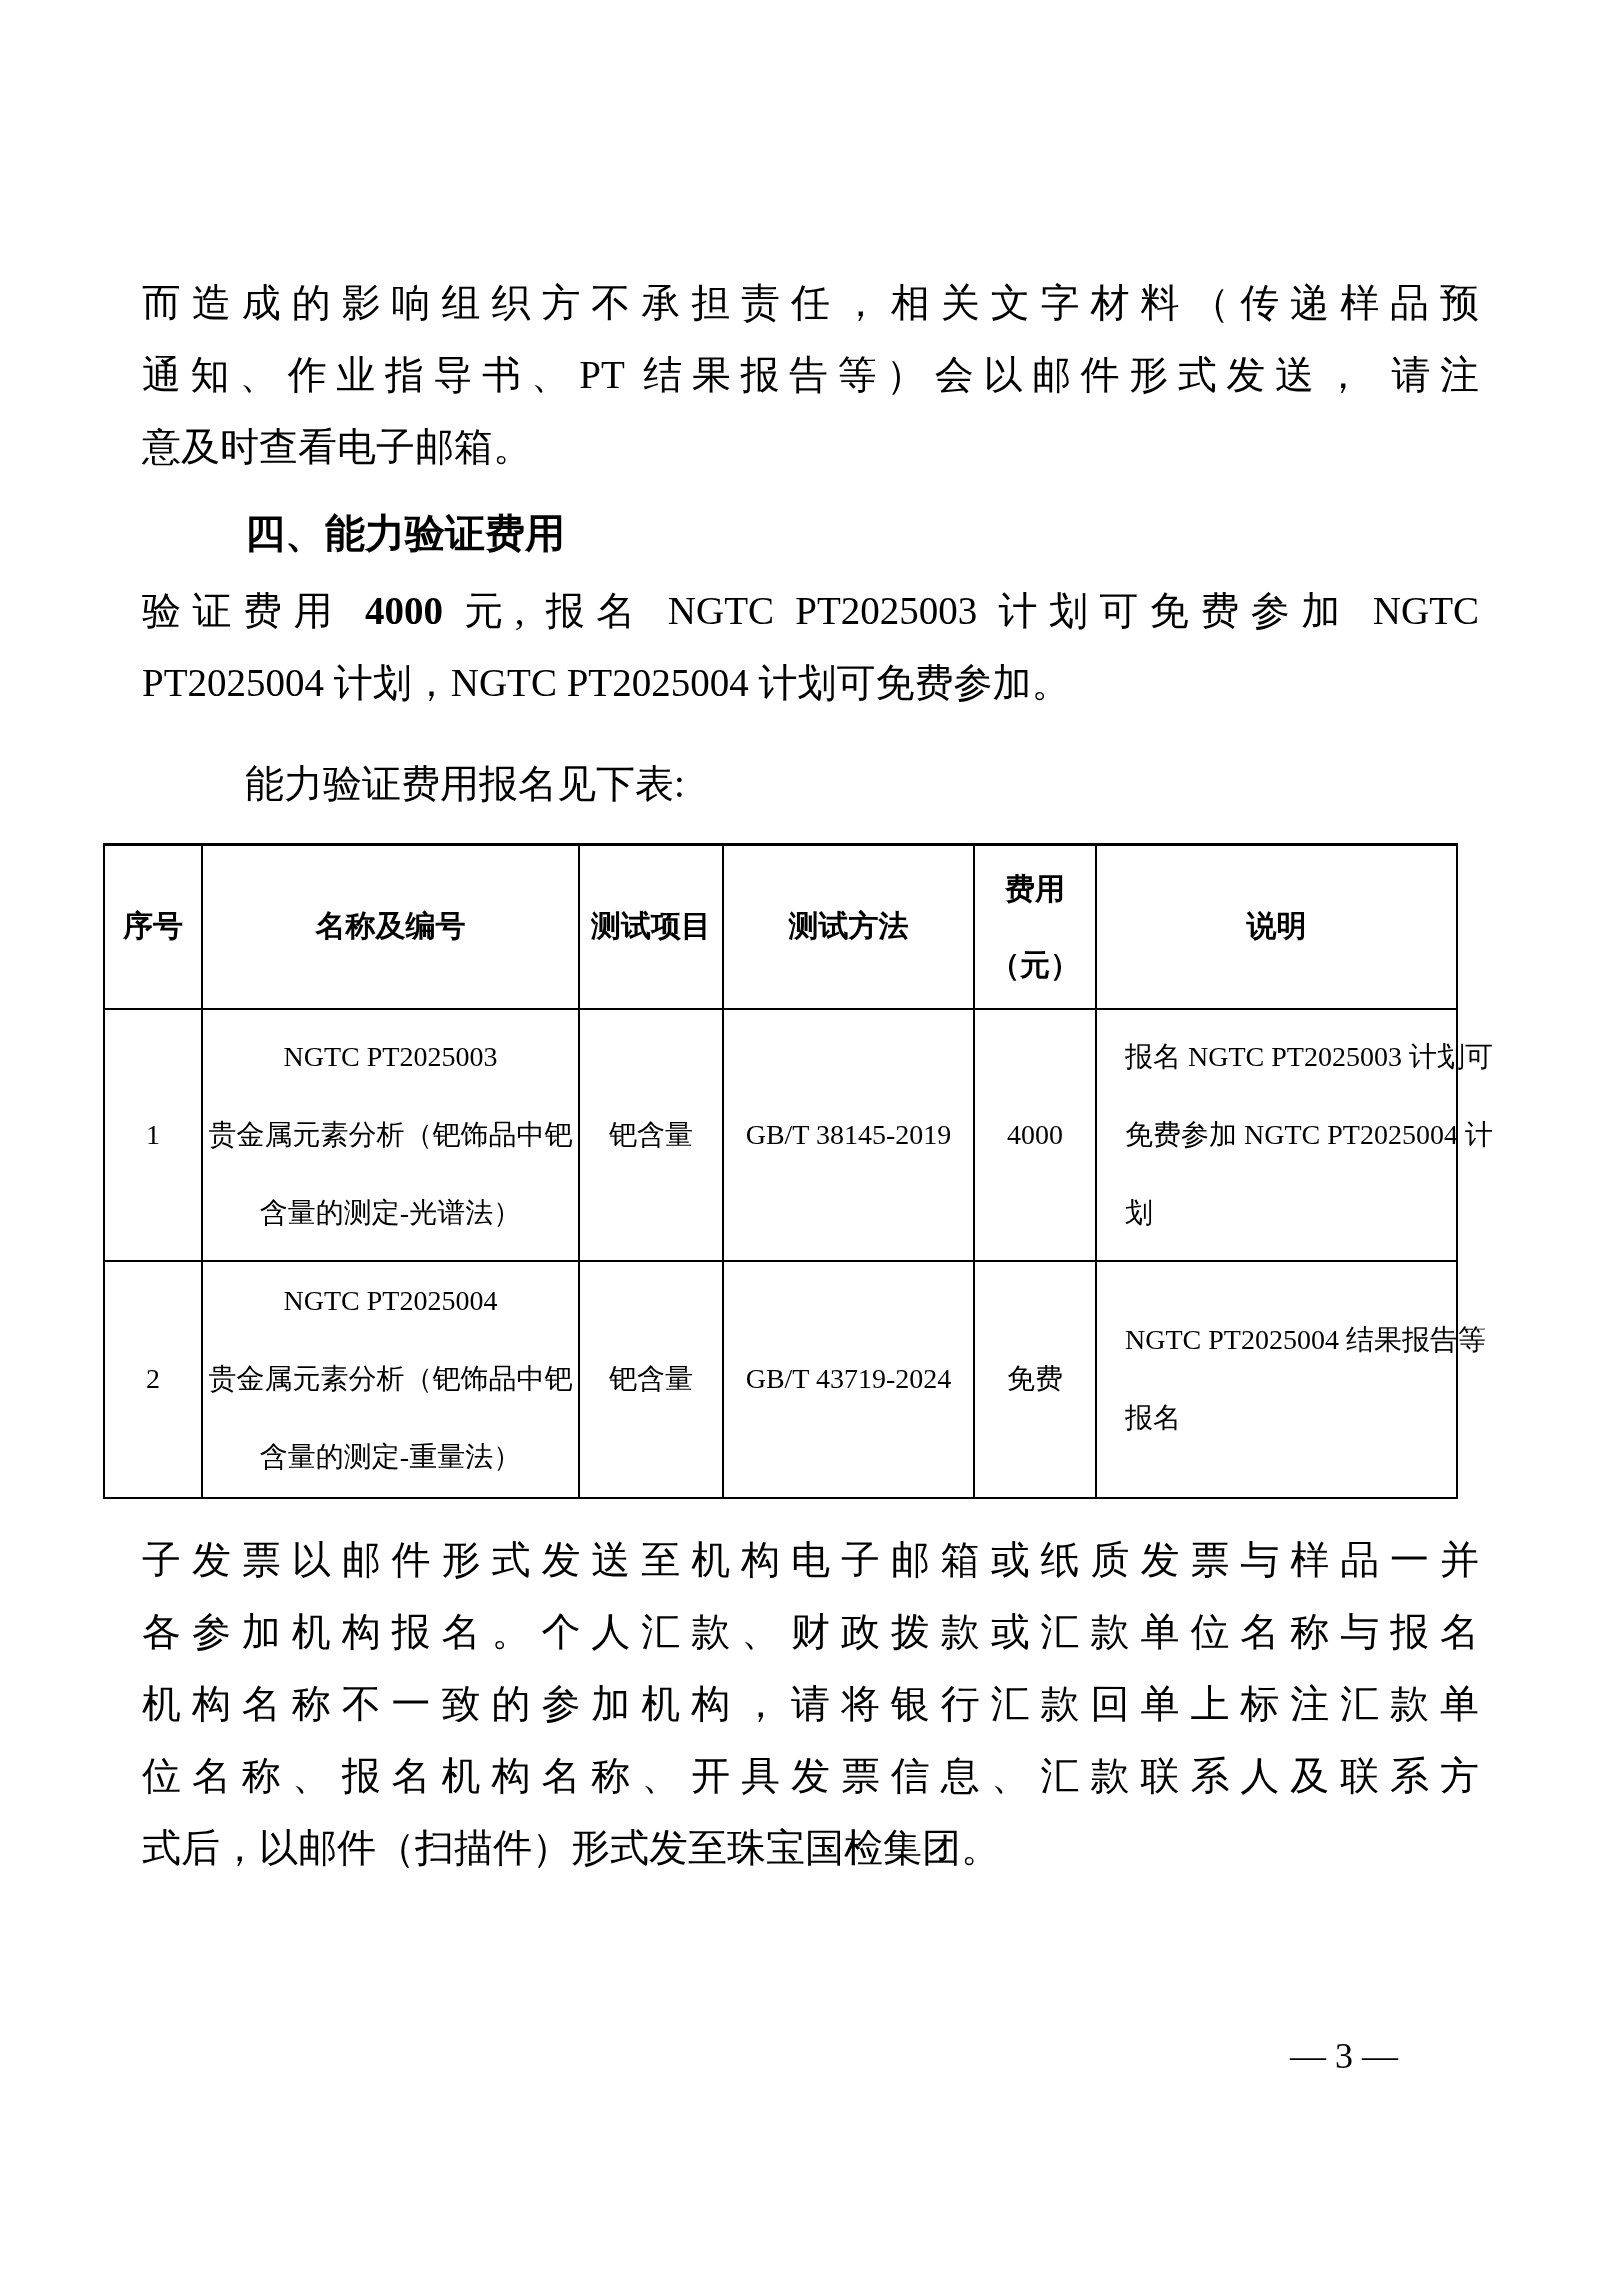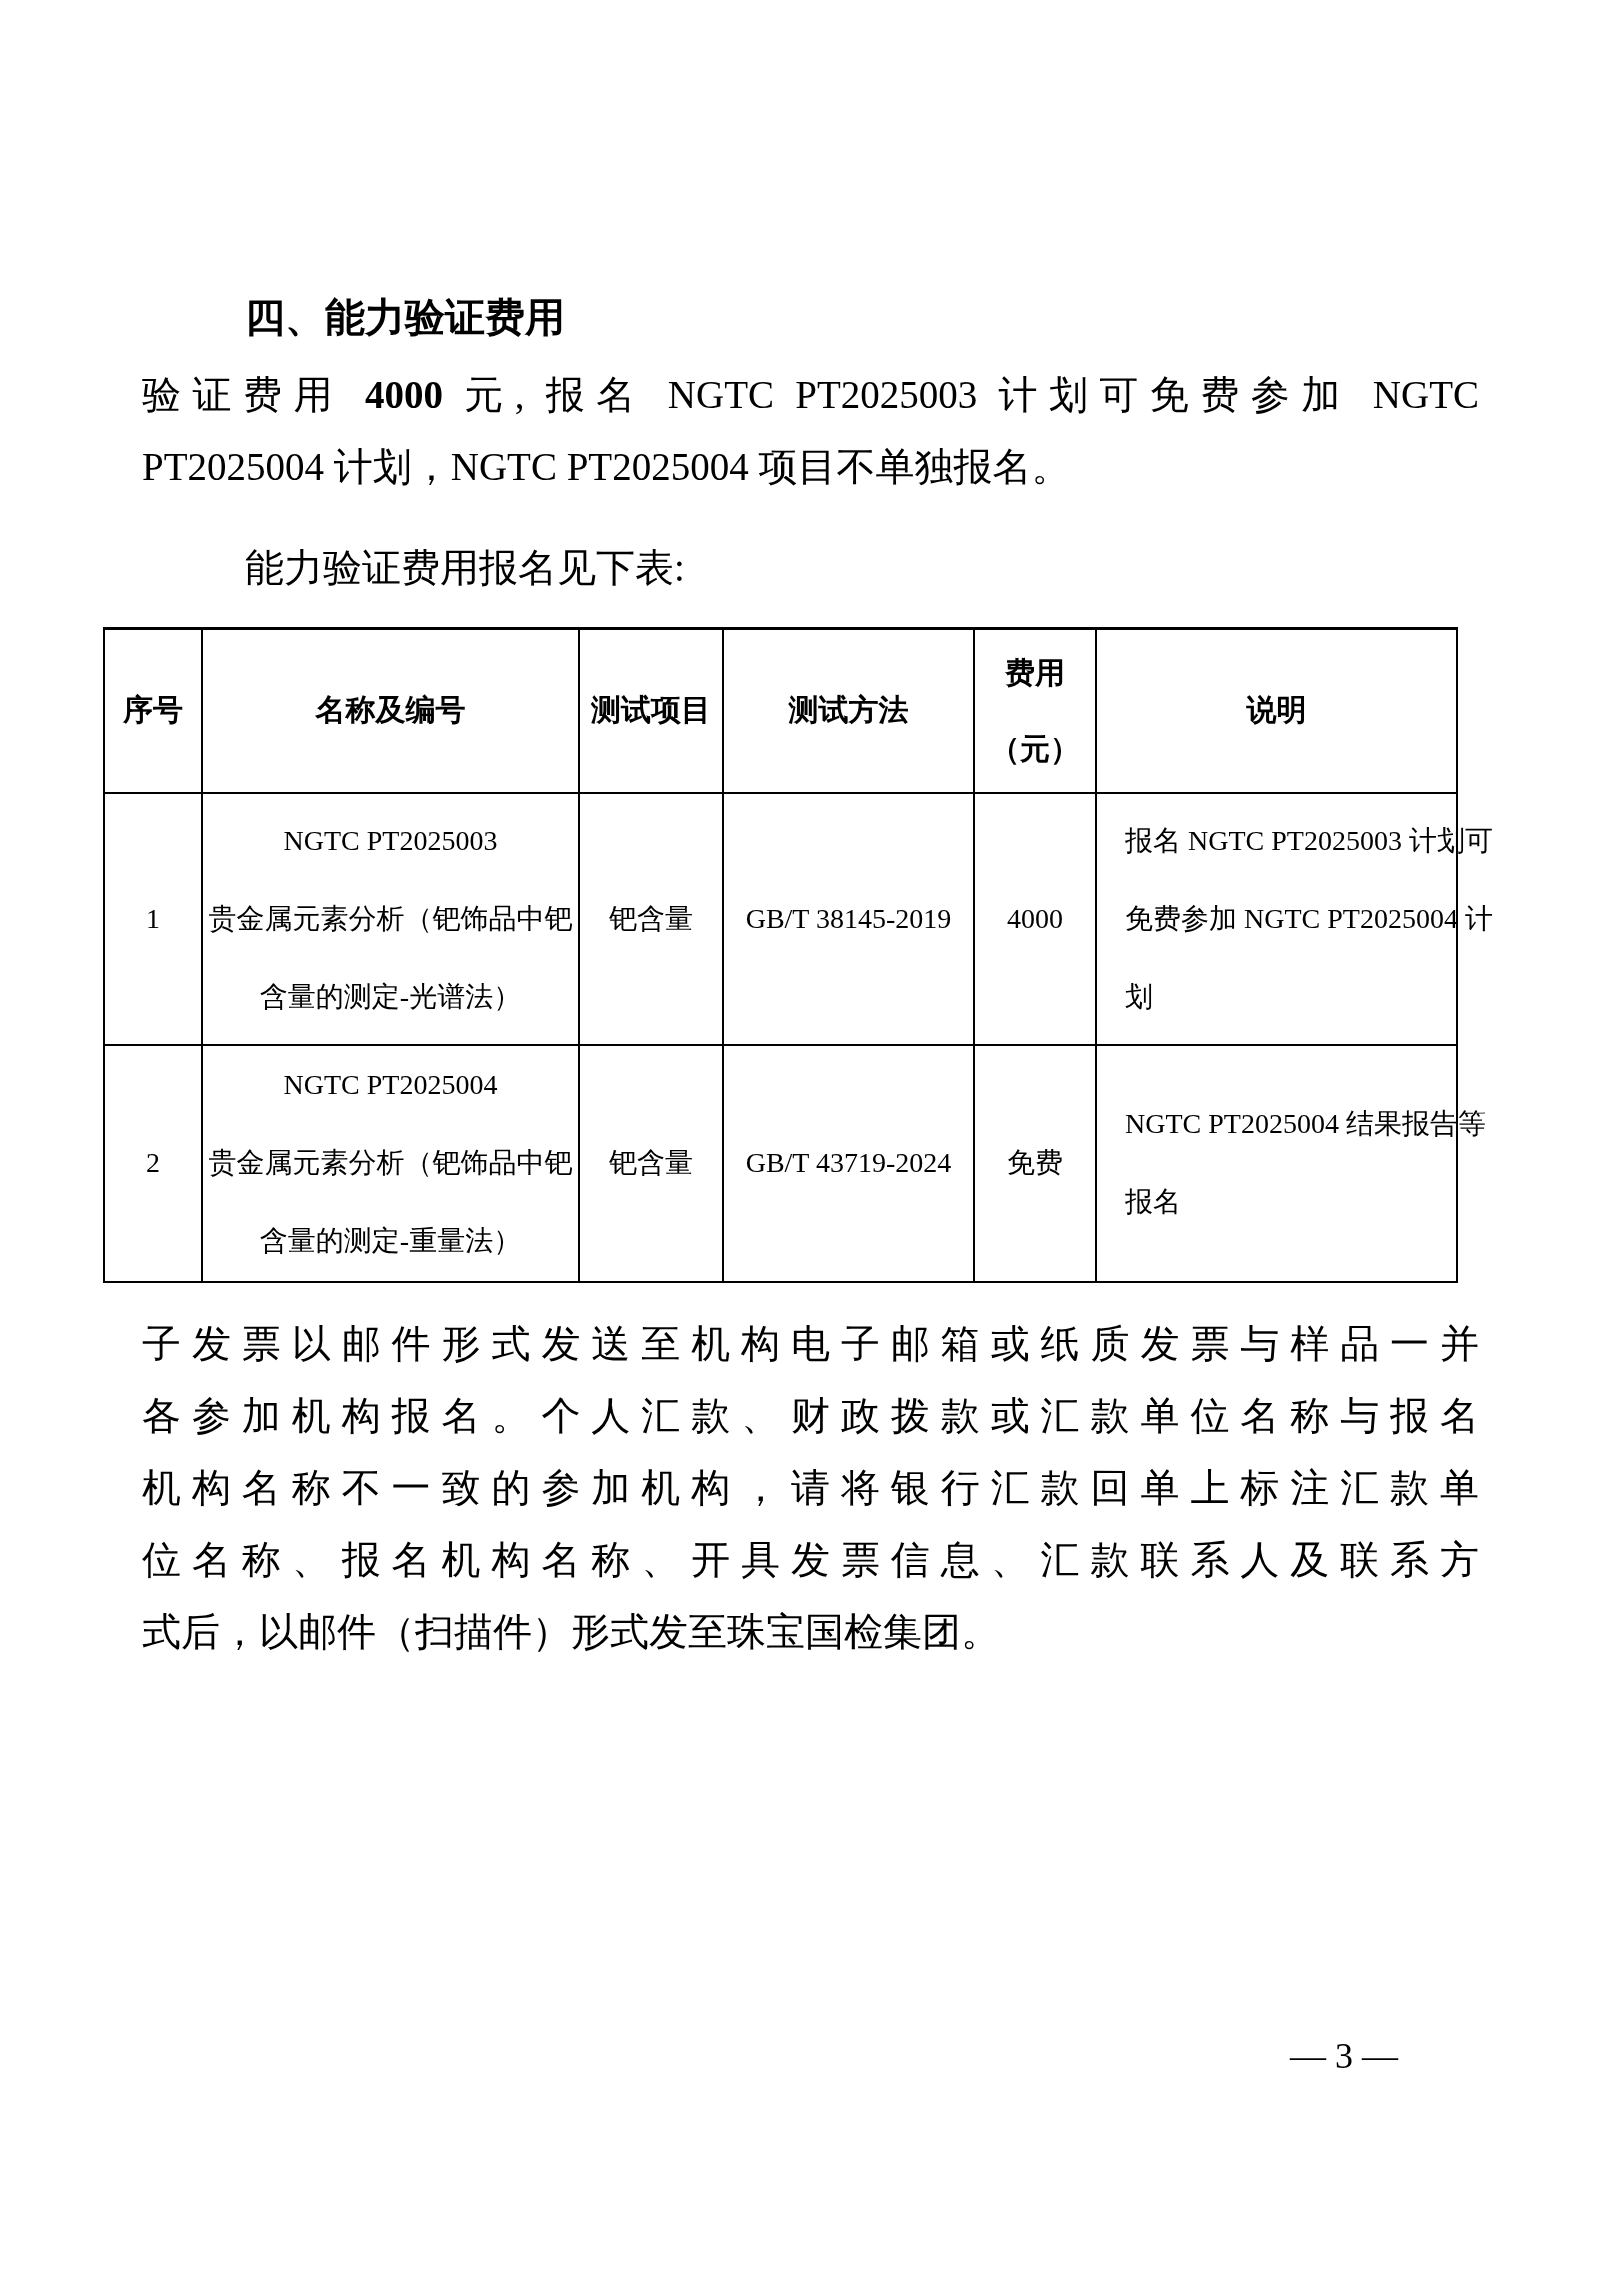--- a/index.html
+++ b/index.html
@@ -71,26 +71,31 @@
     line-height: 39px;
     color: #000;
   }
 </style>
 </head>
 <body>
 
 <div class="page">
   <div class="content">
 
+    <div>
+      <div class="tline fill">而造成的影响组织方不承担责任，相关文字材料（传递样品预</div>
+      <div class="tline fill">通知、作业指导书、PT 结果报告等）会以邮件形式发送， 请注</div>
+      <div class="tline">意及时查看电子邮箱。</div>
+    </div>
 
     <div class="tline heading indent">四、能力验证费用</div>
 
     <div>
       <div class="tline fill"><span>验证费用 </span><span class="b">4000</span><span> 元, 报名 NGTC PT2025003 计划可免费参加 NGTC</span></div>
-      <div class="tline">PT2025004 计划，NGTC PT2025004 项目不单独报名。</div>
+      <div class="tline">PT2025004 计划，NGTC PT2025004 计划可免费参加。</div>
     </div>
 
     <div class="tline indent intro-line">能力验证费用报名见下表:</div>
 
     <table class="fee-table">
       <colgroup>
         <col style="width:98px">
         <col style="width:377px">
         <col style="width:144px">
         <col style="width:251px">

